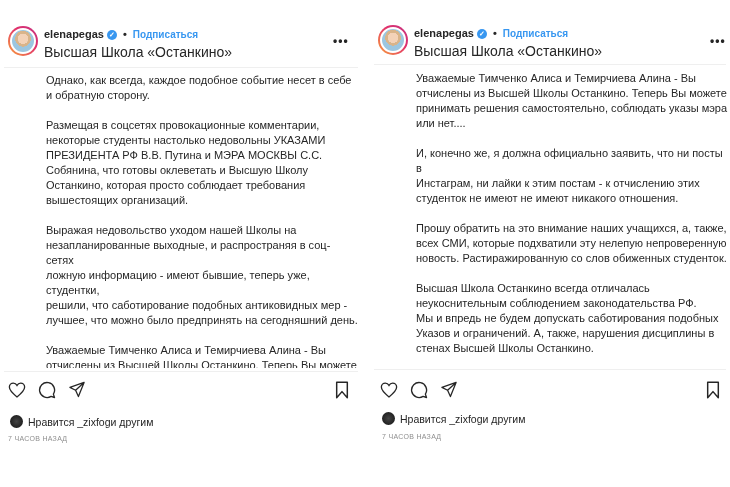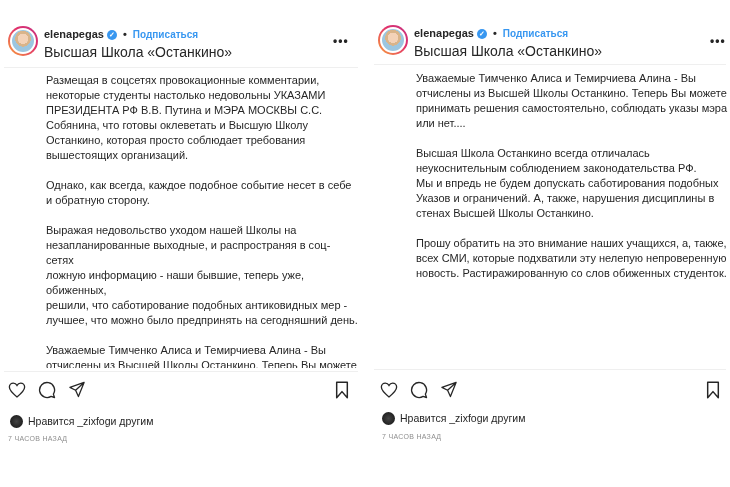--- a/index.html
+++ b/index.html
@@ -19,21 +19,21 @@
               color:#fff; font-size:7px; line-height:10px; text-align:center; vertical-align:middle; margin-left:3px; }
   .dot { margin:0 6px; color:#262626; font-size:11px; }
   .follow { color:#3897f0; font-weight:bold; font-size:10px; }
   .location { position:absolute; font-size:14px; color:#262626; }
   .more { position:absolute; font-size:12px; letter-spacing:1px; color:#262626; font-weight:bold; }
   .divider { position:absolute; left:4px; right:4px; height:1px; background:#efefef; }
   .caption { position:absolute; font-size:11px; line-height:15px; color:#262626; }
   .caption p { margin:0 0 15px 0; white-space:pre-line; }
   .actions { position:absolute; height:24px; left:0; right:0; }
   .icon { position:absolute; }
-  .likes { position:absolute; font-size:10.5px; color:#262626; display:flex; align-items:flex-start; }
+  .likes { position:absolute; font-size:10.5px; color:#262626; display:flex; align-items:center; }
   .likes .mini-av { width:13px; height:13px; border-radius:50%; background:radial-gradient(circle,#444,#111); margin-right:5px; }
   .likes b { font-weight:normal; }
   .time { position:absolute; font-size:7px; color:#8e8e8e; letter-spacing:0.3px; }
   .clip { position:absolute; overflow:hidden; }
 </style>
 </head>
 <body>
 
 <div class="panel left">
   <div class="header">
@@ -43,31 +43,31 @@
     <div class="username" style="left:44px;top:6px;">
       <span>elenapegas</span><span class="verified">✓</span><span class="dot">•</span><span class="follow">Подписаться</span>
     </div>
     <div class="location" style="left:44px;top:22px;">Высшая Школа «Останкино»</div>
     <div class="more" style="left:333px;top:12px;">•••</div>
   </div>
   <div class="divider" style="top:67px;"></div>
 
   <div class="clip" style="left:0;top:68px;width:362px;height:300px;">
     <div class="caption" style="left:46px;top:5px;width:312px;">
+      <p>Однако, как всегда, каждое подобное событие несет в себе
+и обратную сторону.</p>
       <p>Размещая в соцсетях провокационные комментарии,
 некоторые студенты настолько недовольны УКАЗАМИ
 ПРЕЗИДЕНТА РФ В.В. Путина и МЭРА МОСКВЫ С.С.
 Собянина, что готовы оклеветать и Высшую Школу
 Останкино, которая просто соблюдает требования
 вышестоящих организаций.</p>
-      <p>Однако, как всегда, каждое подобное событие несет в себе
-и обратную сторону.</p>
       <p>Выражая недовольство уходом нашей Школы на
 незапланированные выходные, и распространяя в соц-сетях
-ложную информацию - наши бывшие, теперь уже, обиженных,
+ложную информацию - имеют бывшие, теперь уже, студентки,
 решили, что саботирование подобных антиковидных мер -
 лучшее, что можно было предпринять на сегодняшний день.</p>
       <p>Уважаемые Тимченко Алиса и Темирчиева Алина - Вы
 отчислены из Высшей Школы Останкино. Теперь Вы можете
 принимать решения самостоятельно, соблюдать указы мэра
 или нет....</p>
 
     </div>
   </div>
   <div class="divider" style="top:371px;"></div>
@@ -106,28 +106,31 @@
     <div class="more" style="left:340px;top:12px;">•••</div>
   </div>
   <div class="divider" style="top:64px;"></div>
 
   <div class="clip" style="left:0;top:65px;width:360px;height:300px;">
     <div class="caption" style="left:46px;top:6px;width:312px;">
       <p>Уважаемые Тимченко Алиса и Темирчиева Алина - Вы
 отчислены из Высшей Школы Останкино. Теперь Вы можете
 принимать решения самостоятельно, соблюдать указы мэра
 или нет....</p>
+      <p>И, конечно же, я должна официально заявить, что ни посты в
+Инстаграм, ни лайки к этим постам - к отчислению этих
+студенток не имеют не имеют никакого отношения.</p>
+      <p>Прошу обратить на это внимание наших учащихся, а, также,
+всех СМИ, которые подхватили эту нелепую непроверенную
+новость. Растиражированную со слов обиженных студенток.</p>
       <p>Высшая Школа Останкино всегда отличалась
 неукоснительным соблюдением законодательства РФ.
 Мы и впредь не будем допускать саботирования подобных
 Указов и ограничений. А, также, нарушения дисциплины в
 стенах Высшей Школы Останкино.</p>
-      <p>Прошу обратить на это внимание наших учащихся, а, также,
-всех СМИ, которые подхватили эту нелепую непроверенную
-новость. Растиражированную со слов обиженных студенток.</p>
 
     </div>
   </div>
   <div class="divider" style="top:369px;"></div>
 
   <div class="actions" style="top:380px;">
     <svg class="icon" style="left:10px;top:2px;" width="18" height="16" viewBox="0 0 24 22">
         <path d="M12 20.5 C5 15 1.5 11.5 1.5 7 C1.5 3.8 4 1.5 7 1.5 C9.2 1.5 11 2.8 12 4.6 C13 2.8 14.8 1.5 17 1.5 C20 1.5 22.5 3.8 22.5 7 C22.5 11.5 19 15 12 20.5 Z" fill="none" stroke="#262626" stroke-width="1.8"></path>
       </svg>
     <svg class="icon" style="left:40px;top:1px;" width="18" height="18" viewBox="0 0 24 24">

